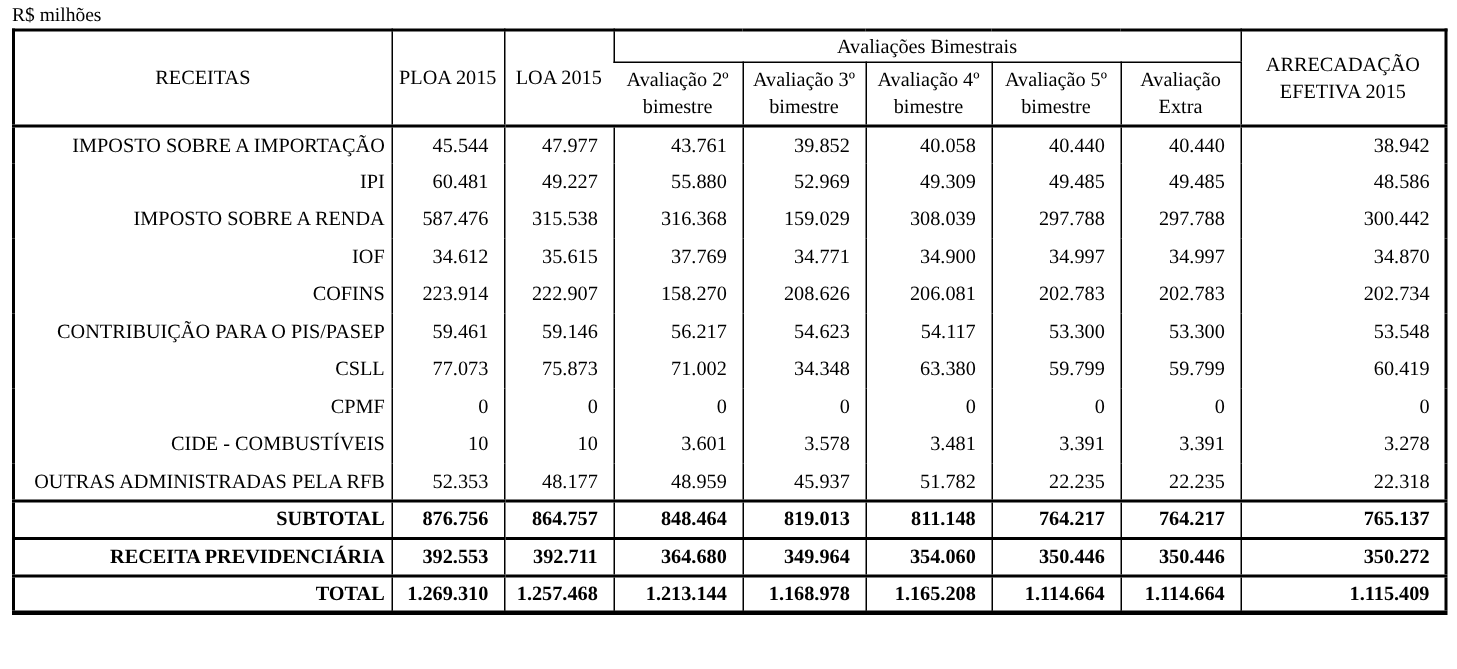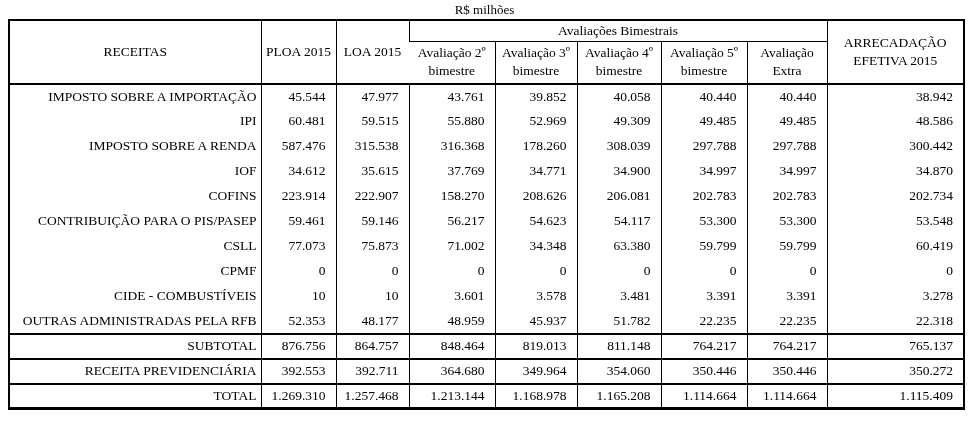--- a/index.html
+++ b/index.html
@@ -7,21 +7,21 @@
     margin: 0; padding: 0;
     background: #ffffff;
     width: 971px; height: 446px;
     font-family: "Liberation Serif", "DejaVu Serif", serif;
     color: #000;
   }
   .page { padding: 2px 8px 0 8px; }
 
   .unit-label {
     width: 955px;
-    text-align: center;
+    text-align: left;
     font-size: 13px;
     padding-right: 2px;
     margin: 0 0 1px 0;
   }
 
   table.report {
     border-collapse: collapse;
     table-layout: fixed;
     width: 955px;
     border: 2px solid #000;
@@ -60,21 +60,21 @@
     padding-left: 6px;
     white-space: nowrap;
     overflow: hidden;
   }
   tbody td.num {
     text-align: right;
     padding-right: 10px;
     white-space: nowrap;
   }
   tbody tr.bold-row td {
-    font-weight: normal;
+    font-weight: bold;
     border-top: 2px solid #000;
   }
 
   .source-note {
     font-size: 11.5px;
     font-weight: bold;
     margin-top: 3px;
     padding-left: 2px;
   }
 </style>
@@ -127,34 +127,34 @@
           <td class="num">43.761</td>
           <td class="num">39.852</td>
           <td class="num">40.058</td>
           <td class="num">40.440</td>
           <td class="num">40.440</td>
           <td class="num">38.942</td>
         </tr>
         <tr>
           <td class="label">IPI</td>
           <td class="num">60.481</td>
-          <td class="num">59.515</td>
+          <td class="num">49.227</td>
           <td class="num">55.880</td>
           <td class="num">52.969</td>
           <td class="num">49.309</td>
           <td class="num">49.485</td>
           <td class="num">49.485</td>
           <td class="num">48.586</td>
         </tr>
         <tr>
           <td class="label">IMPOSTO SOBRE A RENDA</td>
           <td class="num">587.476</td>
           <td class="num">315.538</td>
           <td class="num">316.368</td>
-          <td class="num">178.260</td>
+          <td class="num">159.029</td>
           <td class="num">308.039</td>
           <td class="num">297.788</td>
           <td class="num">297.788</td>
           <td class="num">300.442</td>
         </tr>
         <tr>
           <td class="label">IOF</td>
           <td class="num">34.612</td>
           <td class="num">35.615</td>
           <td class="num">37.769</td>

